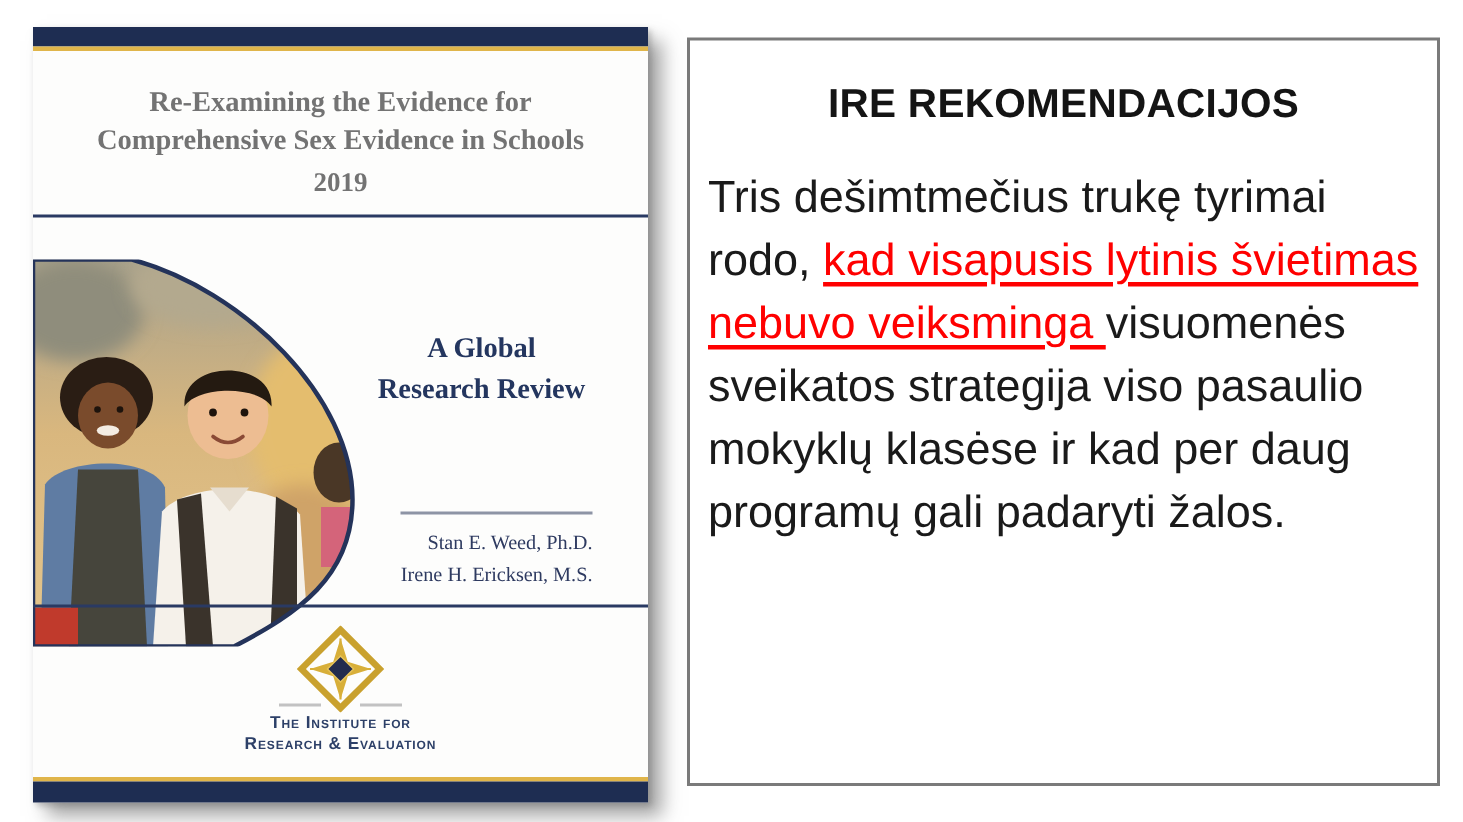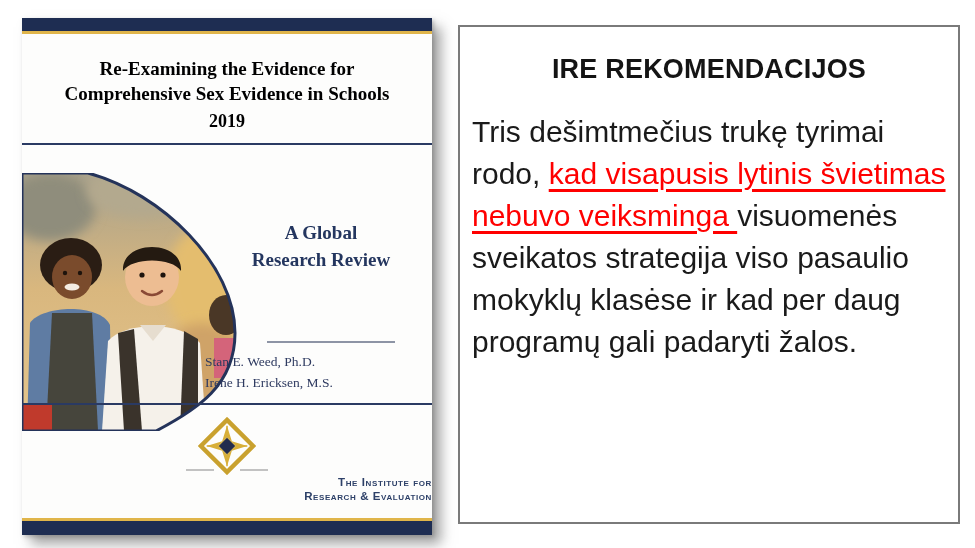--- a/index.html
+++ b/index.html
@@ -18,51 +18,51 @@
   .navy-bar { position:absolute; left:0; width:100%; background:#1e2d52; }
   .navy-bar.top { top:0; height:13px; }
   .navy-bar.bottom { top:503px; height:14px; }
   .gold-rule { position:absolute; left:0; width:100%; height:3px; background:#e0b54a; }
   .gold-rule.top { top:13px; }
   .gold-rule.bottom { top:500px; }
 
   .title-block {
     position:absolute; left:0; top:16px; width:100%; height:109px;
     padding-top:22px; text-align:center;
-    font-family:"Liberation Serif", serif; font-weight:bold; color:#000000;
+    font-family:"Liberation Serif", serif; font-weight:bold; color:#737373;
   }
   .title-line { font-size:19px; line-height:25px; }
   .title-year { font-size:18px; line-height:24px; margin-top:3px;text-align:center; }
 
   .cover-hr { position:absolute; left:0; width:100%; height:2px; background:#2a3a63; }
   .cover-hr.upper { top:125px; }
   .cover-hr.lower { top:385px; }
 
   .middle { position:absolute; left:0; top:127px; width:100%; height:258px;margin-top:28px; }
   .photo-svg { position:absolute; left:0; top:0; }
 
   .subtitle {
     position:absolute; right:26px; top:46px; width:170px; text-align:center;
     font-family:"Liberation Serif", serif; font-weight:bold; color:#24365f;
     font-size:19px; line-height:27px;
   }
   .authors {
-    position:absolute; right:37px; top:168px; width:190px; text-align:left;
+    position:absolute; right:37px; top:168px; width:190px; text-align:right;
     font-family:"Liberation Serif", serif; color:#2e3a60;
     font-size:13.5px; line-height:21px;
   }
   .author-rule { margin-left:auto; width:128px; height:2px; background:#8d94a5; margin-bottom:8px; }
 
   .bottom-block { position:absolute; left:0; top:387px; width:100%; height:113px; }
   .logo-svg { position:absolute; left:50%; top:12px; transform:translateX(-50%); }
   .logo-dash { position:absolute; top:64px; width:28px; height:2px; background:#c2c2c2; }
   .logo-dash.left { left:164px; }
   .logo-dash.right { left:218px; }
   .org-text {
-    position:absolute; left:0; top:70px; width:100%; text-align:right;
+    position:absolute; left:0; top:70px; width:100%; text-align:center;
     color:#2d4068; font-weight:bold; font-variant:small-caps;
     font-size:11.5px; line-height:14px; letter-spacing:.6px;
   }
 
   
   .callout {
     position:absolute; left:458px; top:25px; width:502px; height:499px;
     background:#ffffff; border:2px solid #7a7a7a;
     padding:26px 12px 0 12px;
   }

